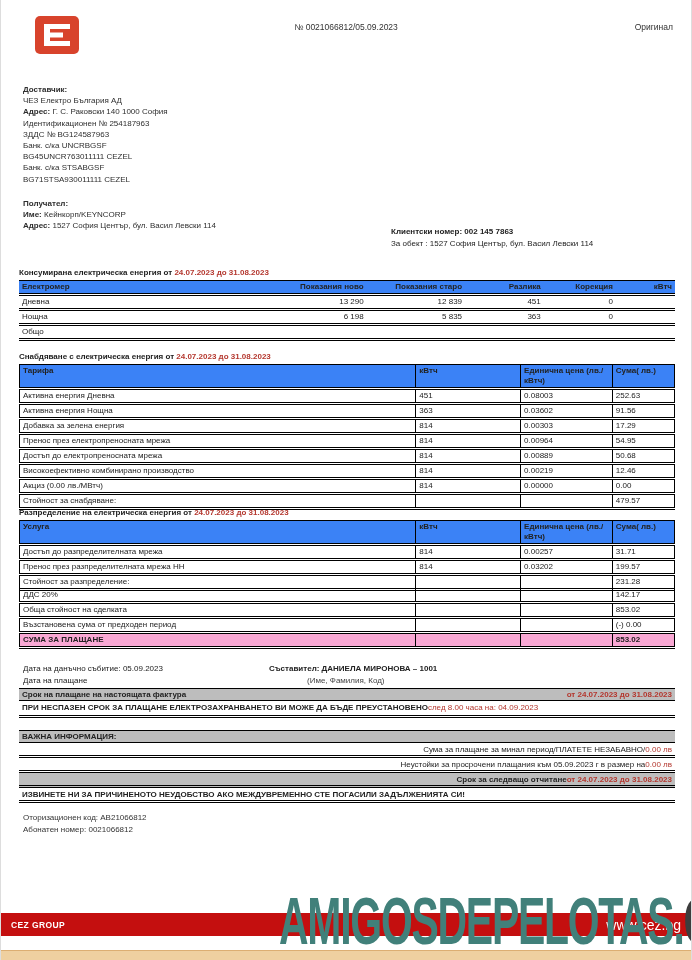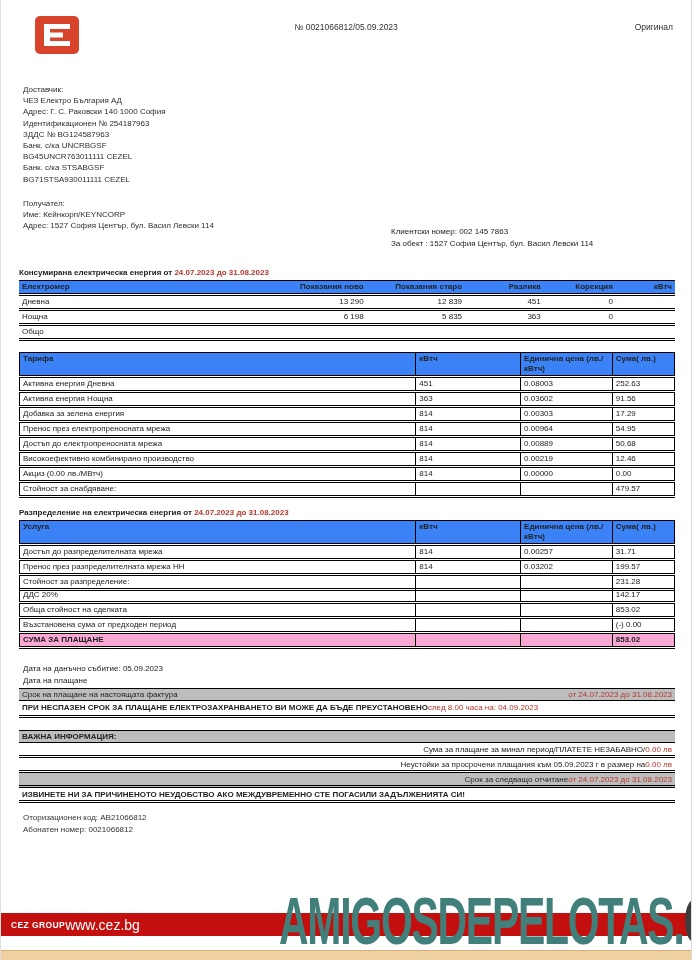--- a/index.html
+++ b/index.html
@@ -5,21 +5,21 @@
   * { margin:0; padding:0; box-sizing:border-box; }
   html,body { background:#fff; }
   body { font-family:"Liberation Sans", sans-serif; color:#222; }
   .page {
     position:relative; width:692px; height:960px; margin:0 auto;
     background:#fff; overflow:hidden;
     outline:1px solid #e2e2e2;
     border-left:1px solid #ddd; border-right:1px solid #ddd;
   }
   .abs { position:absolute; }
-  .b { font-weight:normal; }
+  .b { font-weight:bold; }
   .red { color:#b4372e; }
 
   
   .hdr-logo { left:34px; top:16px; }
   .hdr-center { left:0; right:0; top:18px; text-align:center; }
   .hdr-title { font-size:10px; font-weight:bold; letter-spacing:.3px; }
   .hdr-number { font-size:8.5px; margin-top:4px; color:#333; }
   .hdr-original { right:18px; top:22px; font-size:8.5px; color:#333; }
 
   
@@ -67,21 +67,21 @@
 
   .codes { left:22px; top:812px; font-size:8px; line-height:12px; color:#333; }
 
   
   .watermark {
     left:278px; top:888px; z-index:5;
     font-size:66px; font-weight:bold; line-height:1; letter-spacing:-2px;
     transform:scaleX(0.62); transform-origin:left top; white-space:nowrap;
   }
   .redbar { left:0; right:0; top:913px; height:23px; background:#c40f0f; z-index:2;
-            display:flex; align-items:center; padding:0 10px; }
+            display:flex; align-items:center; justify-content:space-between; padding:0 10px; }
   .redbar .cg { color:#fff; font-size:8.5px; font-weight:bold; letter-spacing:.4px; }
   .redbar .url { color:#fff; font-size:14px; }
   .tanstrip { left:0; right:0; top:950px; height:10px; border-top:1px solid #dcae72; }
 </style>
 </head>
 <body>
 
 <div class="page">
 
   <div class="abs hdr-logo">
@@ -169,20 +169,23 @@
             <td></td>
             <td></td>
             <td></td>
             <td></td>
           </tr>
         </tbody>
     </table>
   </div>
 
   <div class="abs tbl-sec" style="top:352px;">
+    <div class="tbl-title">
+      <span>Снабдяване с електрическа енергия от</span> <span class="red" style="color: rgb(180, 55, 46);">24.07.2023 до 31.08.2023</span>
+    </div>
     <table class="t-grid" id="t-supply">
       <colgroup>
           <col style="width:60.5%">
           <col style="width:16%">
           <col style="width:14%">
           <col style="width:9.5%">
         </colgroup>
       <thead>
           <tr>
             <th>Тарифа</th>
@@ -319,20 +322,24 @@
             <td></td>
             <td>853.02</td>
           </tr>
         </tbody>
     </table>
   </div>
 
   <div class="abs meta-dates">
     <div><span>Дата на данъчно събитие:</span> <span>05.09.2023</span></div>
     <div>Дата на плащане</div>
+  </div>
+  <div class="abs composer">
+    <div><span class="b">Съставител:</span> <span class="b">ДАНИЕЛА МИРОНОВА – 1001</span></div>
+    <div class="note">(Име, Фамилия, Код)</div>
   </div>
 
   <div class="abs pay">
     <div class="pay-row1">
       <span class="b">Срок на плащане на настоящата фактура</span>
       <span class="red b" style="color: rgb(180, 55, 46);">от 24.07.2023 до 31.08.2023</span>
     </div>
     <div class="pay-row2">
       <span class="w">ПРИ НЕСПАЗЕН СРОК ЗА ПЛАЩАНЕ ЕЛЕКТРОЗАХРАНВАНЕТО ВИ МОЖЕ ДА БЪДЕ ПРЕУСТАНОВЕНО</span>
       <span class="red" style="color: rgb(180, 55, 46);">след 8.00 часа на: 04.09.2023</span>

